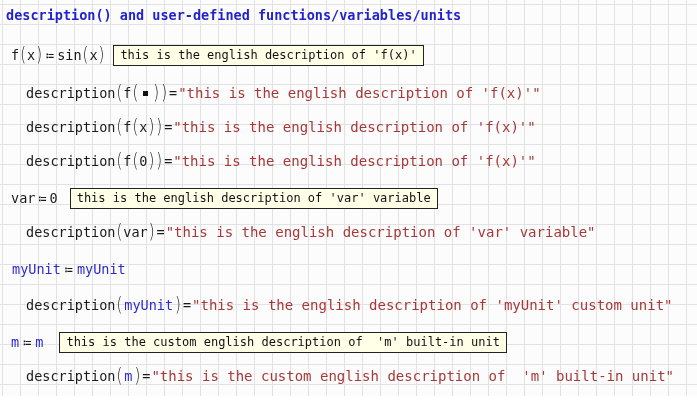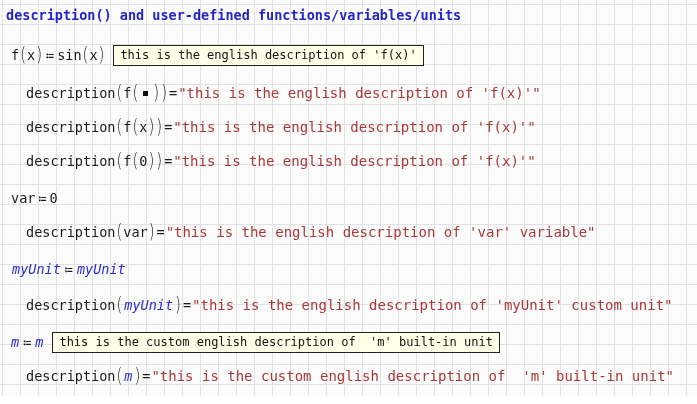--- a/index.html
+++ b/index.html
@@ -37,21 +37,21 @@
     display:flex;align-items:center;
     white-space:nowrap;
   }
   .math{
     display:inline-flex;align-items:center;
     font-family:"DejaVu Sans Mono", monospace;
     font-size:13.5px;
     color:var(--math-black);
   }
   .seg-id,.seg-num{white-space:pre;}
-  .seg-unit{color:var(--variable-blue);font-style:italic;padding:0 1px;white-space:pre;}
+  .seg-unit{color:var(--variable-blue);padding:0 1px;white-space:pre;}
   .seg-lp,.seg-rp{
     font-family:"DejaVu Sans", sans-serif;
     font-size:15px;font-weight:300;
     transform:scaleY(1.28);
     display:inline-block;
     padding:0 1px;
     color:#222;
   }
   .seg-op{padding:0 3px;}
   .seg-eq{padding:0 1px;}
@@ -71,21 +71,21 @@
   #row-2{top:81px;left:26px;}
   #row-3{top:115px;left:26px;}
   #row-4{top:149px;left:26px;}
   #row-5{top:186px;left:11px;}
   #row-6{top:220px;left:26px;}
   #row-7{top:257px;left:11px;}
   #row-8{top:293px;left:26px;}
   #row-9{top:330px;left:10px;}
   #row-10{top:364px;left:26px;}
   #row-5 .box{margin-left:12px;}
-  #row-9 .box{margin-left:8px;}
+  #row-9 .box{margin-left:15px;}
 </style>
 </head>
 <body>
 
 <div id="canvas">
   <div class="title">description() and user-defined functions/variables/units</div>
 
 <div class="row definition" id="row-1">
       <span class="math">
         <span class="seg-id">f</span>
@@ -138,20 +138,21 @@
         <span class="seg-eq">=</span>
         <span class="seg-str">"this is the english description of 'f(x)'"</span>
       </span>
     </div>
     <div class="row definition" id="row-5">
       <span class="math">
         <span class="seg-id">var</span>
         <span class="seg-op">≔</span>
         <span class="seg-num">0</span>
       </span>
+      <span class="box">this is the english description of 'var' variable</span>
     </div>
     <div class="row evaluation" id="row-6">
       <span class="math">
         <span class="seg-id">description</span>
         <span class="seg-lp">(</span>
         <span class="seg-id">var</span>
         <span class="seg-rp">)</span>
         <span class="seg-eq">=</span>
         <span class="seg-str">"this is the english description of 'var' variable"</span>
       </span>

